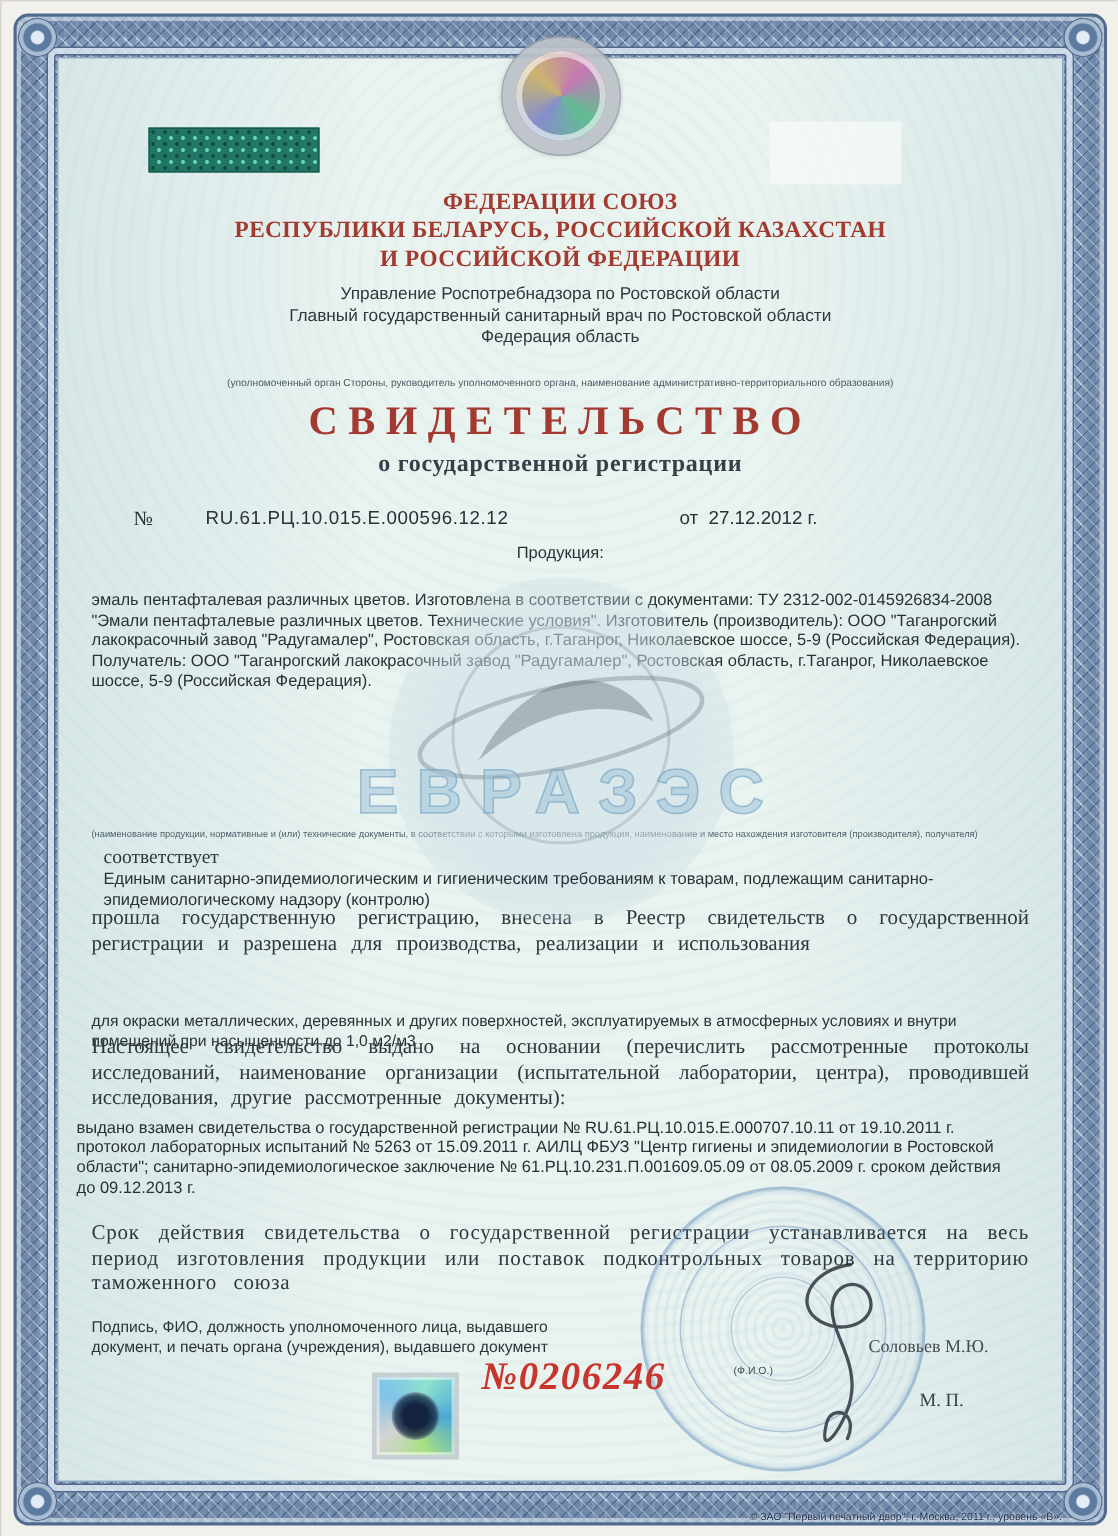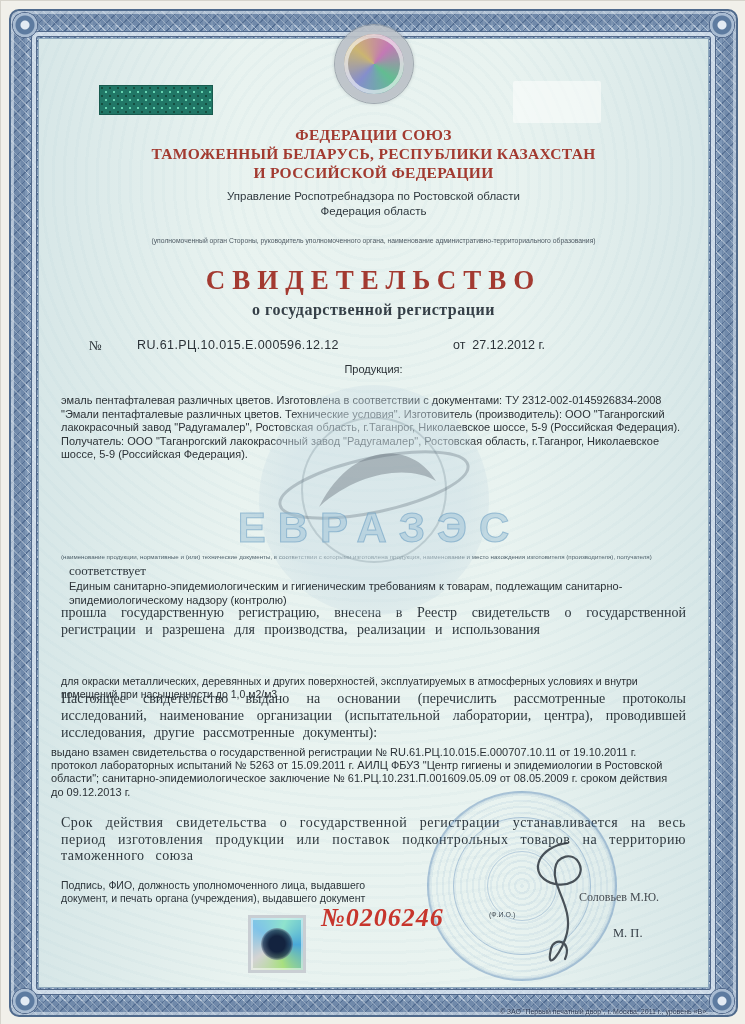--- a/index.html
+++ b/index.html
@@ -128,24 +128,25 @@
       <svg width="230" height="230" viewBox="0 0 230 230">
         <circle cx="115" cy="105" r="72" fill="none" stroke="rgba(120,140,150,.30)" stroke-width="2"></circle>
         <ellipse cx="115" cy="100" rx="96" ry="27" fill="none" stroke="rgba(100,115,125,.35)" stroke-width="3" transform="rotate(-12 115 100)"></ellipse>
         <path d="M60 122 C 92 58, 152 54, 177 96 C 150 80, 100 86, 60 122 Z" fill="rgba(95,105,115,.40)"></path>
       </svg>
     </div>
     <div class="abs" id="wm-text">ЕВРАЗЭС</div>
 
     <div class="abs" id="head">
       <div class="red-line">ФЕДЕРАЦИИ СОЮЗ</div>
-      <div class="red-line">ТАМОЖЕННЫЙ БЕЛАРУСЬ, РЕСПУБЛИКИ КАЗАХСТАН</div>
+      <div class="red-line">РЕСПУБЛИКИ БЕЛАРУСЬ, РОССИЙСКОЙ КАЗАХСТАН</div>
       <div class="red-line">И РОССИЙСКОЙ ФЕДЕРАЦИИ</div>
       <div class="auth-block">
         <div class="auth-line">Управление Роспотребнадзора по Ростовской области</div>
+        <div class="auth-line">Главный государственный санитарный врач по Ростовской области</div>
         <div class="auth-line">Федерация область</div>
       </div>
       <div class="head-caption">(уполномоченный орган Стороны, руководитель уполномоченного органа, наименование административно-территориального образования)</div>
     </div>
 
     <div class="abs" id="title">СВИДЕТЕЛЬСТВО</div>
     <div class="abs" id="subtitle">о государственной регистрации</div>
 
     <div class="abs" id="num-row">
       <span class="num-sign">№</span>

